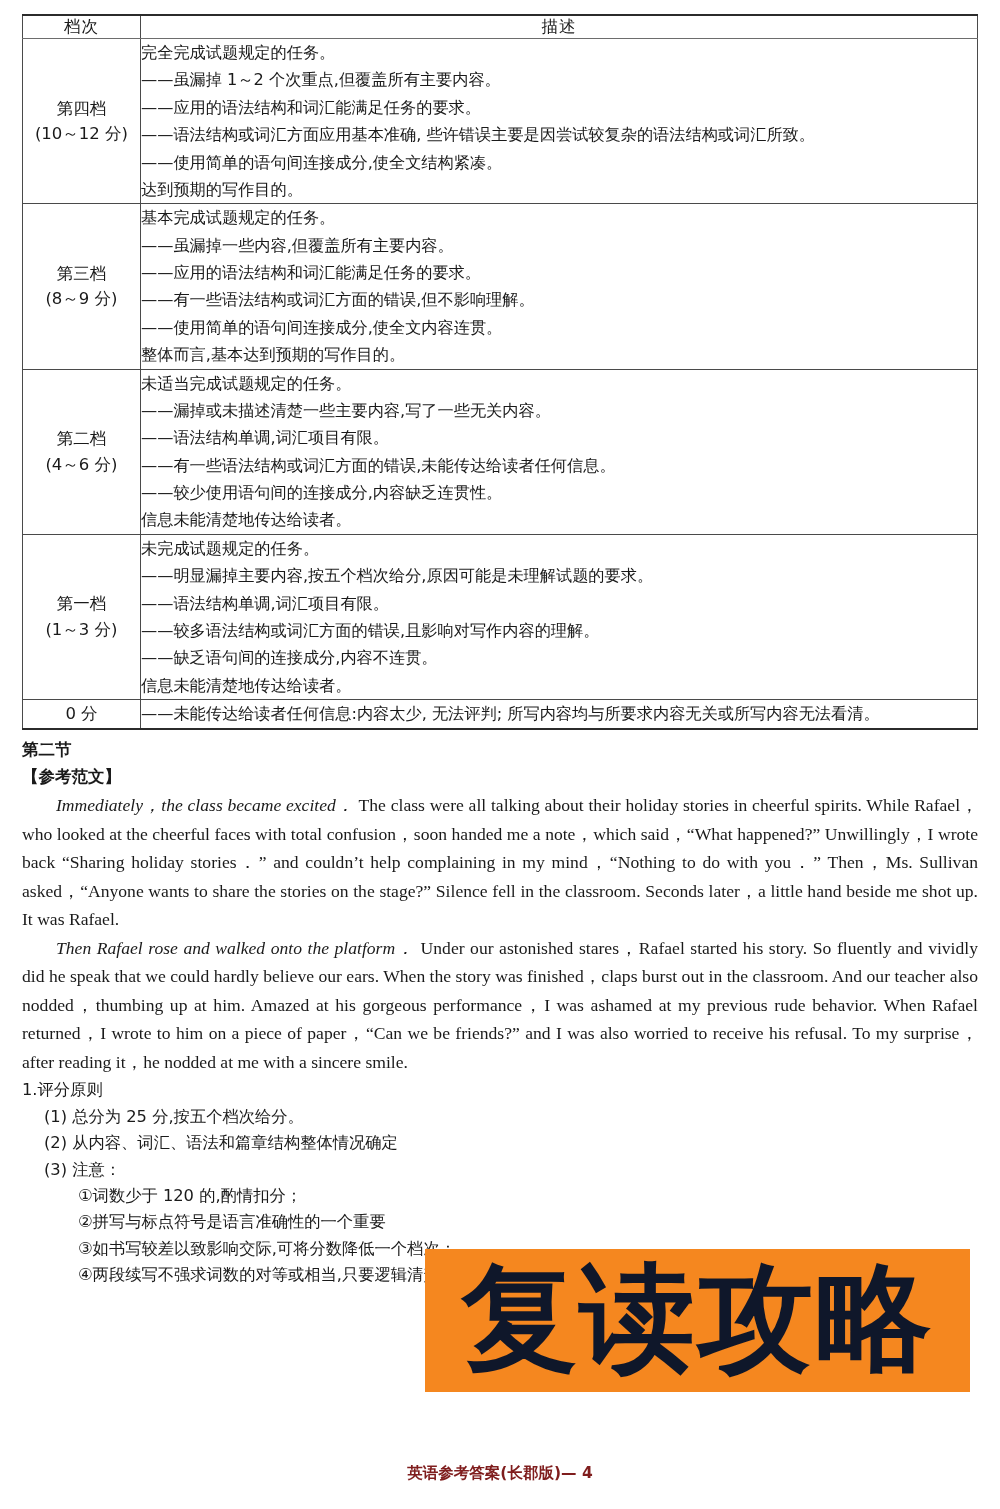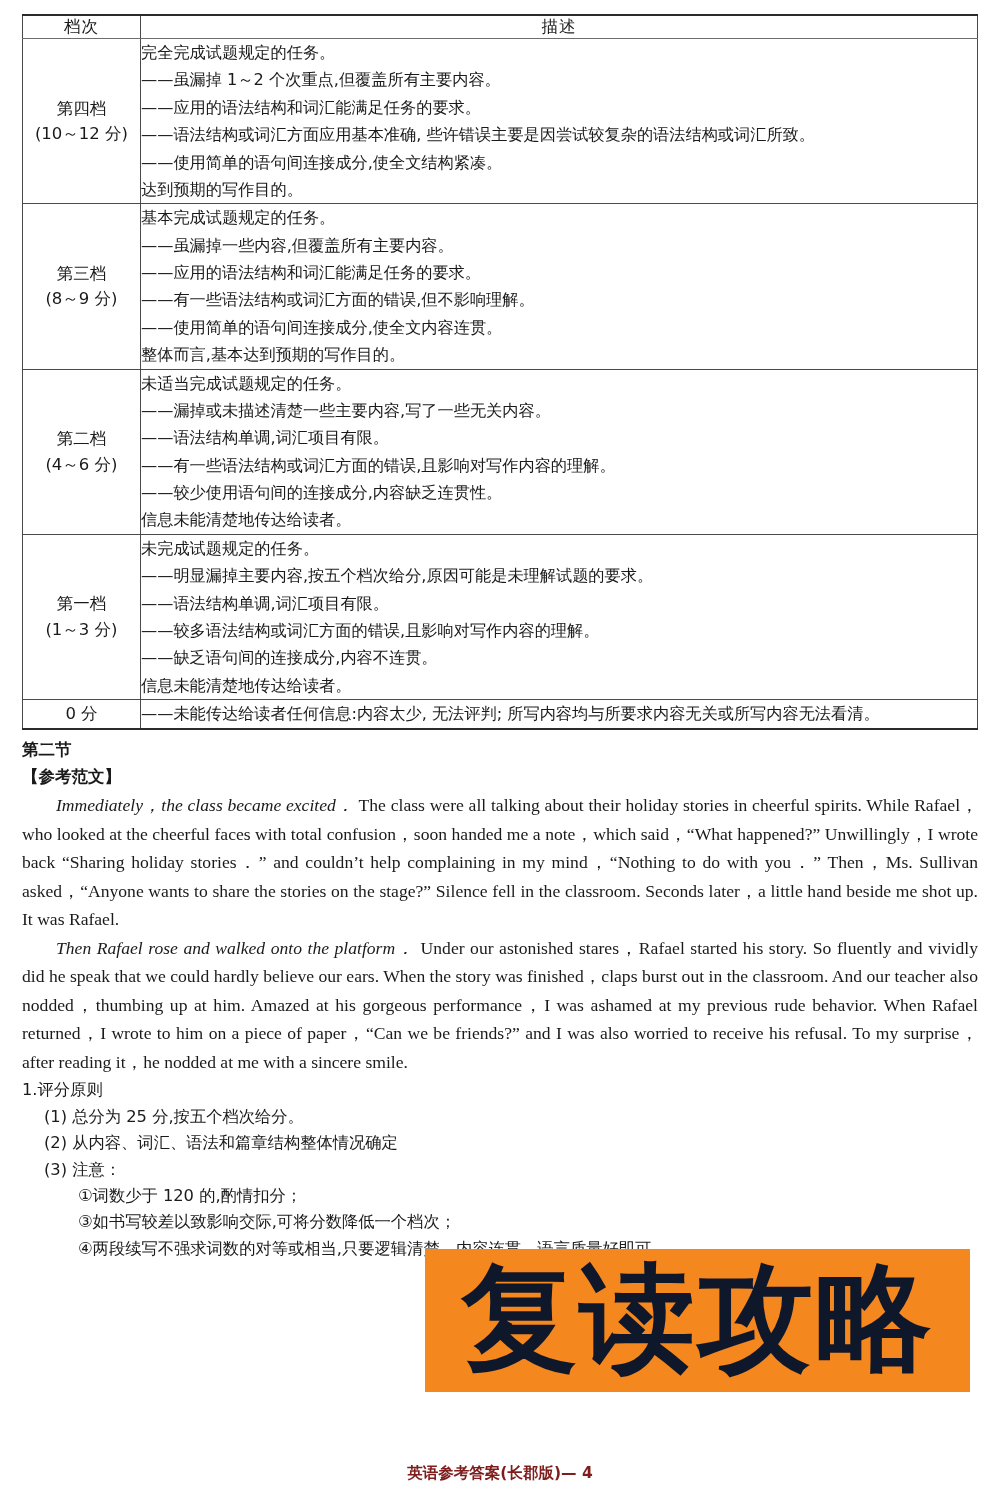--- a/index.html
+++ b/index.html
@@ -203,21 +203,21 @@
 
       <tr>
         <td class="level-cell">
           <span class="lvl-name">第二档</span>
           <span class="lvl-score">(4～6 分)</span>
         </td>
         <td class="desc-cell">
           <span class="d-line">未适当完成试题规定的任务。</span>
           <span class="d-line">——漏掉或未描述清楚一些主要内容,写了一些无关内容。</span>
           <span class="d-line">——语法结构单调,词汇项目有限。</span>
-          <span class="d-line">——有一些语法结构或词汇方面的错误,且影响对写作内容的理解。</span>
+          <span class="d-line">——有一些语法结构或词汇方面的错误,未能传达给读者任何信息。</span>
           <span class="d-line">——较少使用语句间的连接成分,内容缺乏连贯性。</span>
           <span class="d-line">信息未能清楚地传达给读者。</span>
         </td>
       </tr>
 
       <tr>
         <td class="level-cell">
           <span class="lvl-name">第一档</span>
           <span class="lvl-score">(1～3 分)</span>
         </td>
@@ -247,20 +247,21 @@
     <p><span class="lead">Then Rafael rose and walked onto the platform．</span> <span>Under our astonished stares，Rafael started his story. So fluently and vividly did he speak that we could hardly believe our ears. When the story was finished，claps burst out in the classroom. And our teacher also nodded，thumbing up at him. Amazed at his gorgeous performance，I was ashamed at my previous rude behavior. When Rafael returned，I wrote to him on a piece of paper，“Can we be friends?” and I was also worried to receive his refusal. To my surprise，after reading it，he nodded at me with a sincere smile.</span></p>
   </div>
 
 
   <div class="criteria">
     <div class="lv0">1.评分原则</div>
     <div class="lv1">(1) 总分为 25 分,按五个档次给分。</div>
     <div class="lv1">(2) 从内容、词汇、语法和篇章结构整体情况确定</div>
     <div class="lv1">(3) 注意：</div>
     <div class="lv2">①词数少于 120 的,酌情扣分；</div>
+    <div class="lv2">②拼写与标点符号是语言准确性的一个重要</div>
     <div class="lv2">③如书写较差以致影响交际,可将分数降低一个档次；</div>
     <div class="lv2">④两段续写不强求词数的对等或相当,只要逻辑清楚、内容连贯、语言质量好即可。</div>
   </div>
 
   <div class="watermark">
     <span class="wm-text">复读攻略</span>
   </div>
 
   <div class="footer">英语参考答案(长郡版)— 4</div>
 

